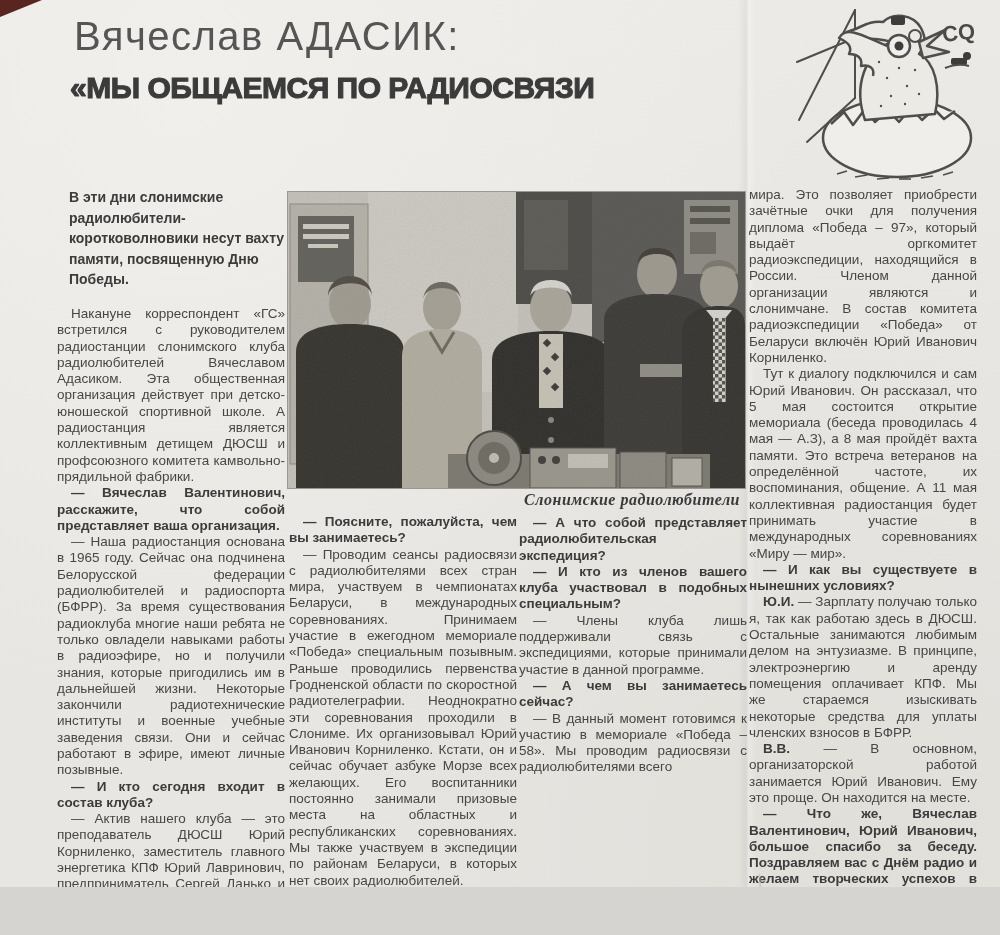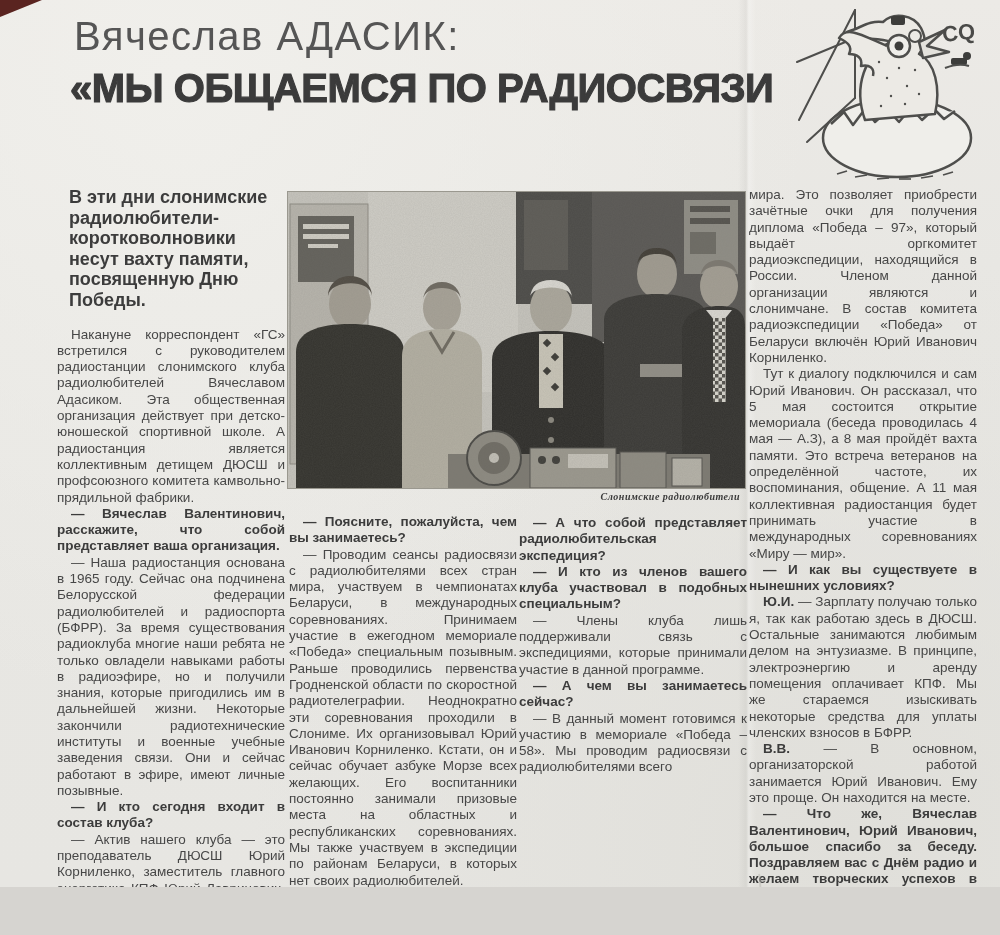--- a/index.html
+++ b/index.html
@@ -10,37 +10,37 @@
       radial-gradient(ellipse at 18% 8%, #f0efeb 0%, rgba(240,239,235,0) 55%),
       radial-gradient(ellipse at 85% 95%, #e0dfda 0%, rgba(224,223,218,0) 50%),
       linear-gradient(180deg,#eceae6 0%,#e8e7e3 30%,#e7e6e2 100%);
     font-family:"Liberation Sans",sans-serif;color:#474747;
   }
   .corner-tear{position:absolute;left:0;top:0;width:42px;height:17px;background:#5a2420;
     clip-path:polygon(0 0,100% 0,0 100%);}
   .crease{position:absolute;top:0;left:738px;width:18px;height:935px;
     background:linear-gradient(90deg,rgba(0,0,0,0) 0%,rgba(60,60,55,0.06) 45%,rgba(255,255,255,0.25) 60%,rgba(0,0,0,0) 100%);}
   .kicker{position:absolute;left:74px;top:14px;font-size:40px;color:#555;letter-spacing:1.5px;}
-  .headline{position:absolute;left:70px;top:62px;width:760px;font-size:40px;font-weight:bold;
+  .headline{position:absolute;left:70px;top:62px;width:760px;font-size:30px;font-weight:bold;
     color:#3b3b3b;line-height:52px;letter-spacing:-0.5px;-webkit-text-stroke:1.1px #3b3b3b;}
   .cartoon{position:absolute;left:795px;top:2px;width:202px;height:178px;}
   .photo{position:absolute;left:288px;top:192px;width:457px;height:296px;outline:1px solid #9a988f;}
   .caption{position:absolute;left:288px;top:491px;width:452px;text-align:right;
     font-family:"Liberation Serif",serif;font-style:italic;font-weight:bold;
-    font-size:10px;color:#3a3a3a;letter-spacing:0.5px;}
+    font-size:16px;color:#3a3a3a;letter-spacing:0.5px;}
   .col{position:absolute;width:228px;font-size:13.5px;line-height:16.3px;text-align:justify;}
   .col p{margin:0;}
   .col1{left:57px;top:187px;}
   .col2{left:289px;top:514px;}
   .col3{left:519px;top:515px;}
   .col4{left:749px;top:187px;}
   p.q{font-weight:bold;color:#3c3c3c;text-indent:14px;}
   p.a{text-indent:14px;}
   p.cont{text-indent:0;}
-  p.lead{font-weight:bold;font-size:18px;line-height:20.6px;color:#3c3c3c;
+  p.lead{font-weight:bold;font-size:14px;line-height:20.6px;color:#3c3c3c;
     padding-left:12px;margin-bottom:16px;text-align:left;}
   p.mix b{color:#3c3c3c;}
   p.byline{font-weight:bold;text-align:right;color:#3c3c3c;margin-top:16px;padding-right:2px;}
   .fold-mark{position:absolute;left:745px;top:872px;width:30px;height:60px;opacity:.5;}
 </style>
 </head>
 <body>
 
 <div class="page">
 

